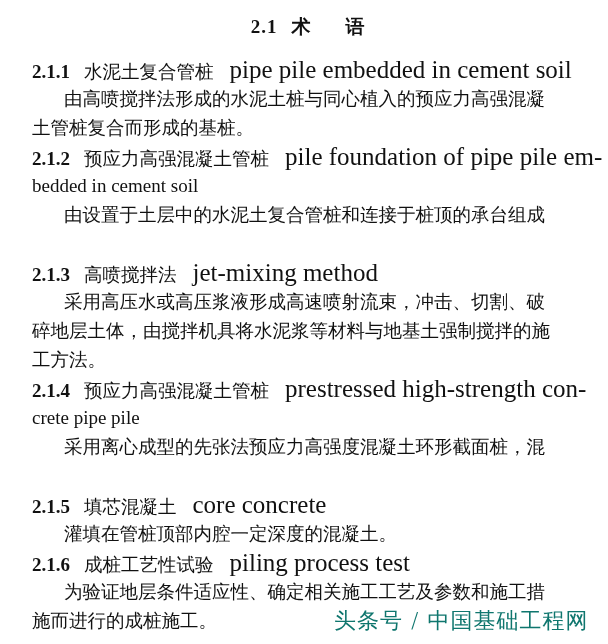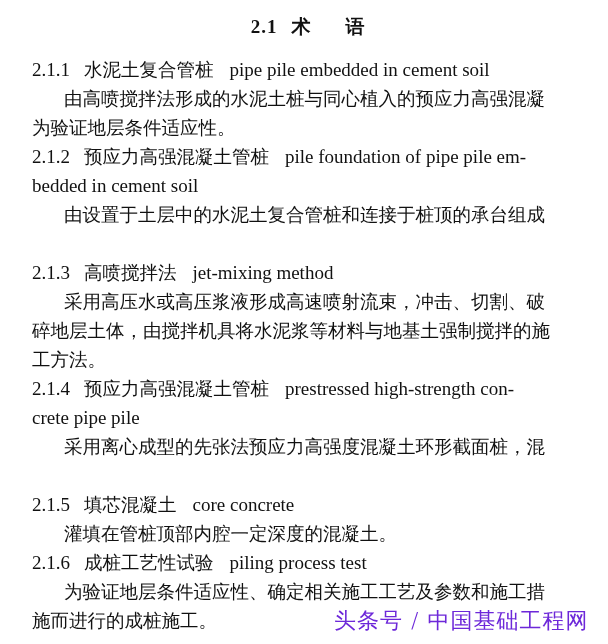--- a/index.html
+++ b/index.html
@@ -5,41 +5,41 @@
   html, body { margin: 0; padding: 0; background: #ffffff; }
   body { width: 608px; height: 644px; overflow: hidden; position: relative;
          font-family: "DejaVu Serif", "Liberation Serif", serif; color: #111; }
   .page { position: absolute; left: 4px; top: 0; width: 586px; height: 644px; }
   .title { position: absolute; top: 14px; left: 0; width: 608px; text-align: center;
            font-size: 19px; font-weight: bold; letter-spacing: 1px; }
   .title .num { font-family: "Liberation Serif", serif; margin-right: 14px; }
   .title .c1 { margin-right: 34px; }
   .line { position: absolute; left: 28px; width: 560px; font-size: 18.5px; line-height: 26px; white-space: nowrap; }
   .line.indent { left: 60px; }
-  .term-num { font-family: "Liberation Serif", serif; font-weight: normal; font-size: 19px; margin-right: 14px; }
+  .term-num { font-family: "Liberation Serif", serif; font-weight: bold; font-size: 19px; margin-right: 14px; }
   .term-cn { margin-right: 16px; }
-  .term-en { font-family: "Liberation Serif", serif; font-size: 19px; }
+  .term-en { font-family: "Liberation Serif", serif; font-size: 25px; }
   .en { font-family: "Liberation Serif", serif; font-size: 19px; }
   .watermark { position: absolute; left: 330px; top: 606px; font-family: "DejaVu Sans", sans-serif;
-               font-size: 22px; color: #6d28d9; letter-spacing: 1px; white-space: nowrap; font-weight: 200; }
+               font-size: 22px; color: #0f766e; letter-spacing: 1px; white-space: nowrap; font-weight: 200; }
 </style>
 </head>
 <body>
 
 <div class="page">
 
   <div class="title">
     <span class="num">2.1</span><span class="c1">术</span><span>语</span>
   </div>
 
   <div class="line" style="top:57px">
     <span class="term-num">2.1.1</span><span class="term-cn">水泥土复合管桩</span><span class="term-en">pipe pile embedded in cement soil</span>
   </div>
   <div class="line indent" style="top:86px">由高喷搅拌法形成的水泥土桩与同心植入的预应力高强混凝</div>
-  <div class="line" style="top:115px">为验证地层条件适应性。</div>
+  <div class="line" style="top:115px">土管桩复合而形成的基桩。</div>
 
   <div class="line" style="top:144px">
     <span class="term-num">2.1.2</span><span class="term-cn">预应力高强混凝土管桩</span><span class="term-en">pile foundation of pipe pile em-</span>
   </div>
   <div class="line en" style="top:173px">bedded in cement soil</div>
   <div class="line indent" style="top:202px">由设置于土层中的水泥土复合管桩和连接于桩顶的承台组成</div>
 
   <div class="line" style="top:260px">
     <span class="term-num">2.1.3</span><span class="term-cn">高喷搅拌法</span><span class="term-en">jet-mixing method</span>
   </div>

